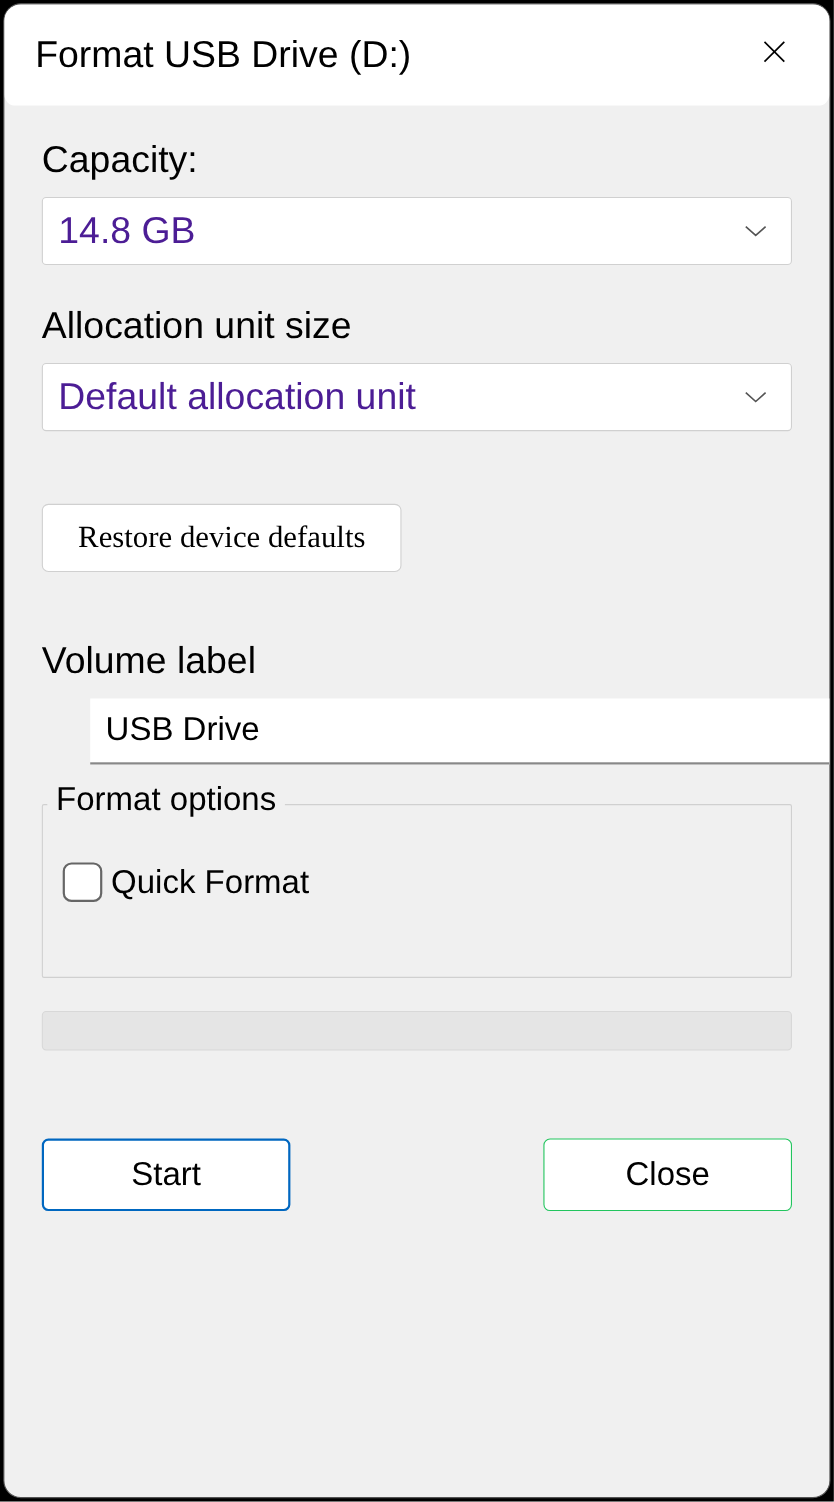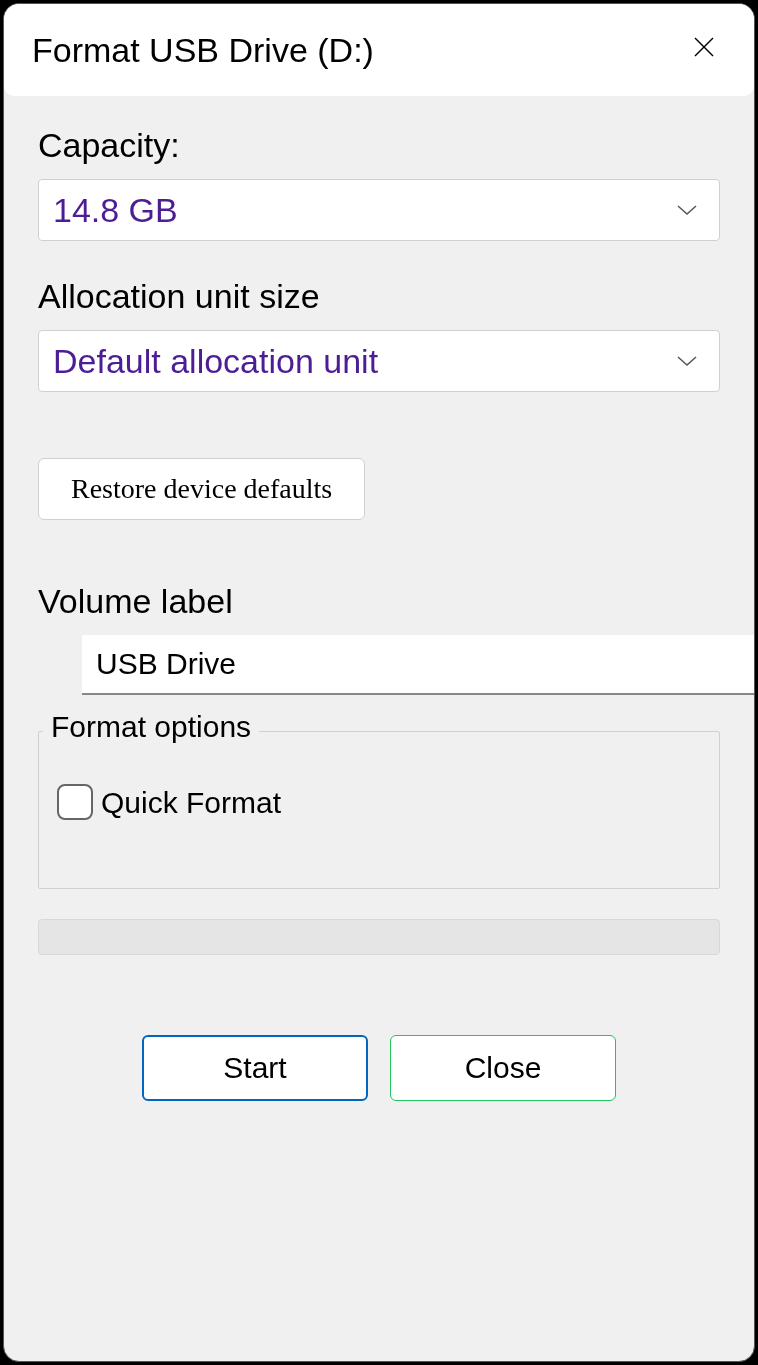--- a/index.html
+++ b/index.html
@@ -180,21 +180,21 @@
       width: 100%;
       height: 36px;
       background: #e5e5e5;
       border: 1px solid #d8d8d8;
       border-radius: 4px;
       margin-top: 30px;
     }
     
     .button-row {
       display: flex;
-      justify-content: center;
+      justify-content: space-between;
       gap: 22px;
       margin-top: 80px;
       padding: 0 34px;
     }
     
     .action-btn {
       width: 226px;
       height: 66px;
       background: #ffffff;
       border: 1px solid #22c55e;

